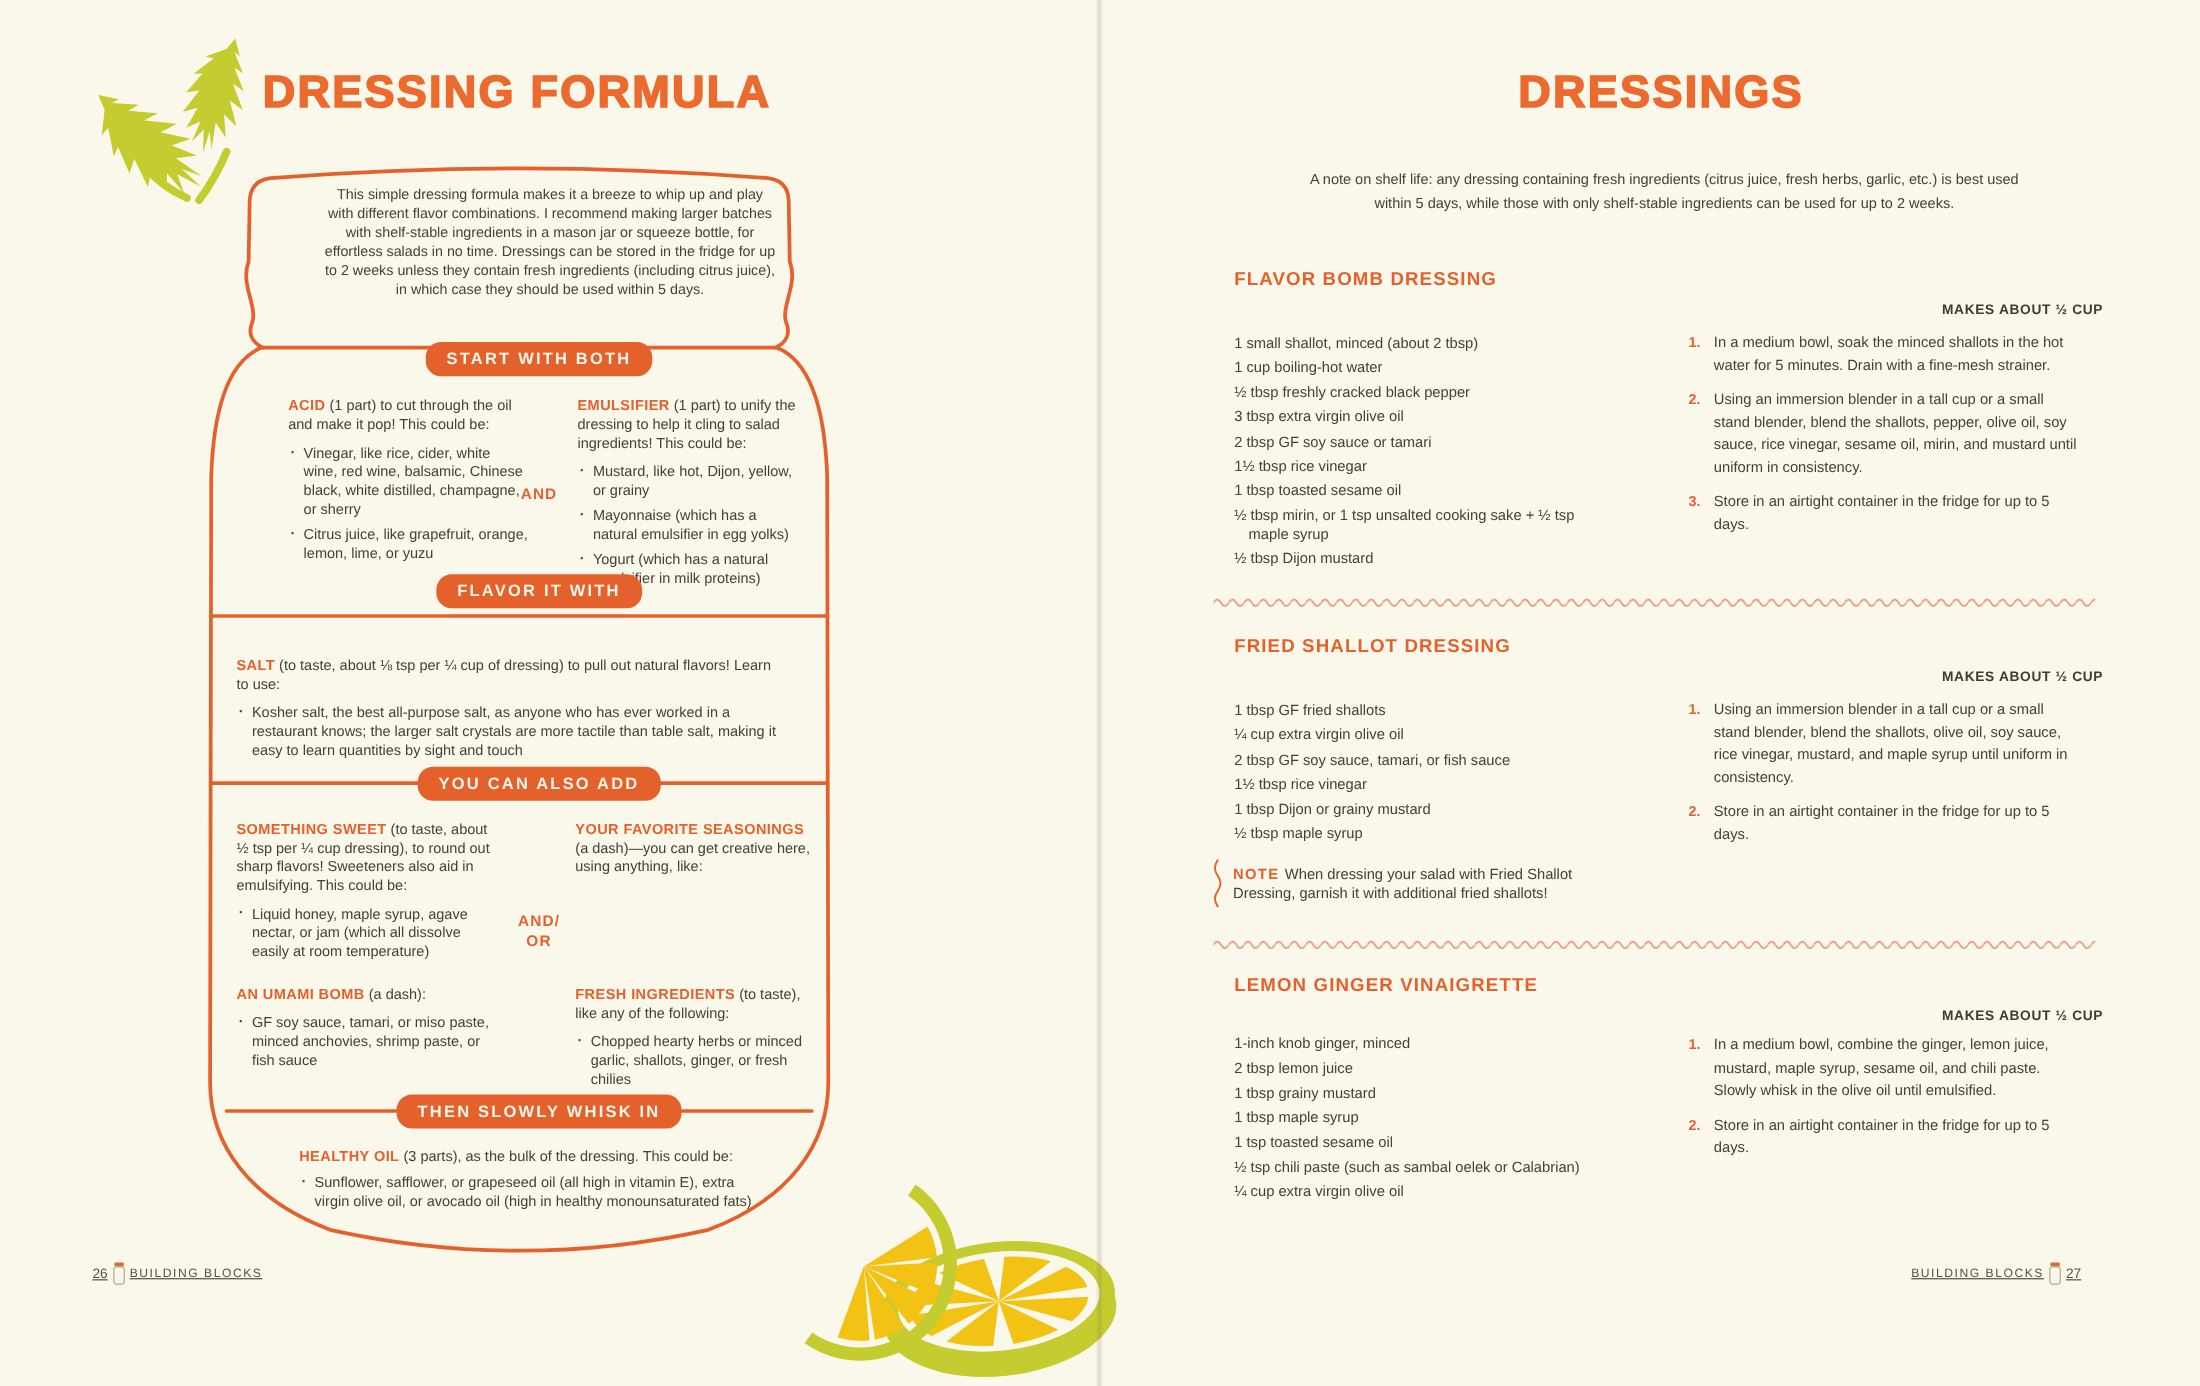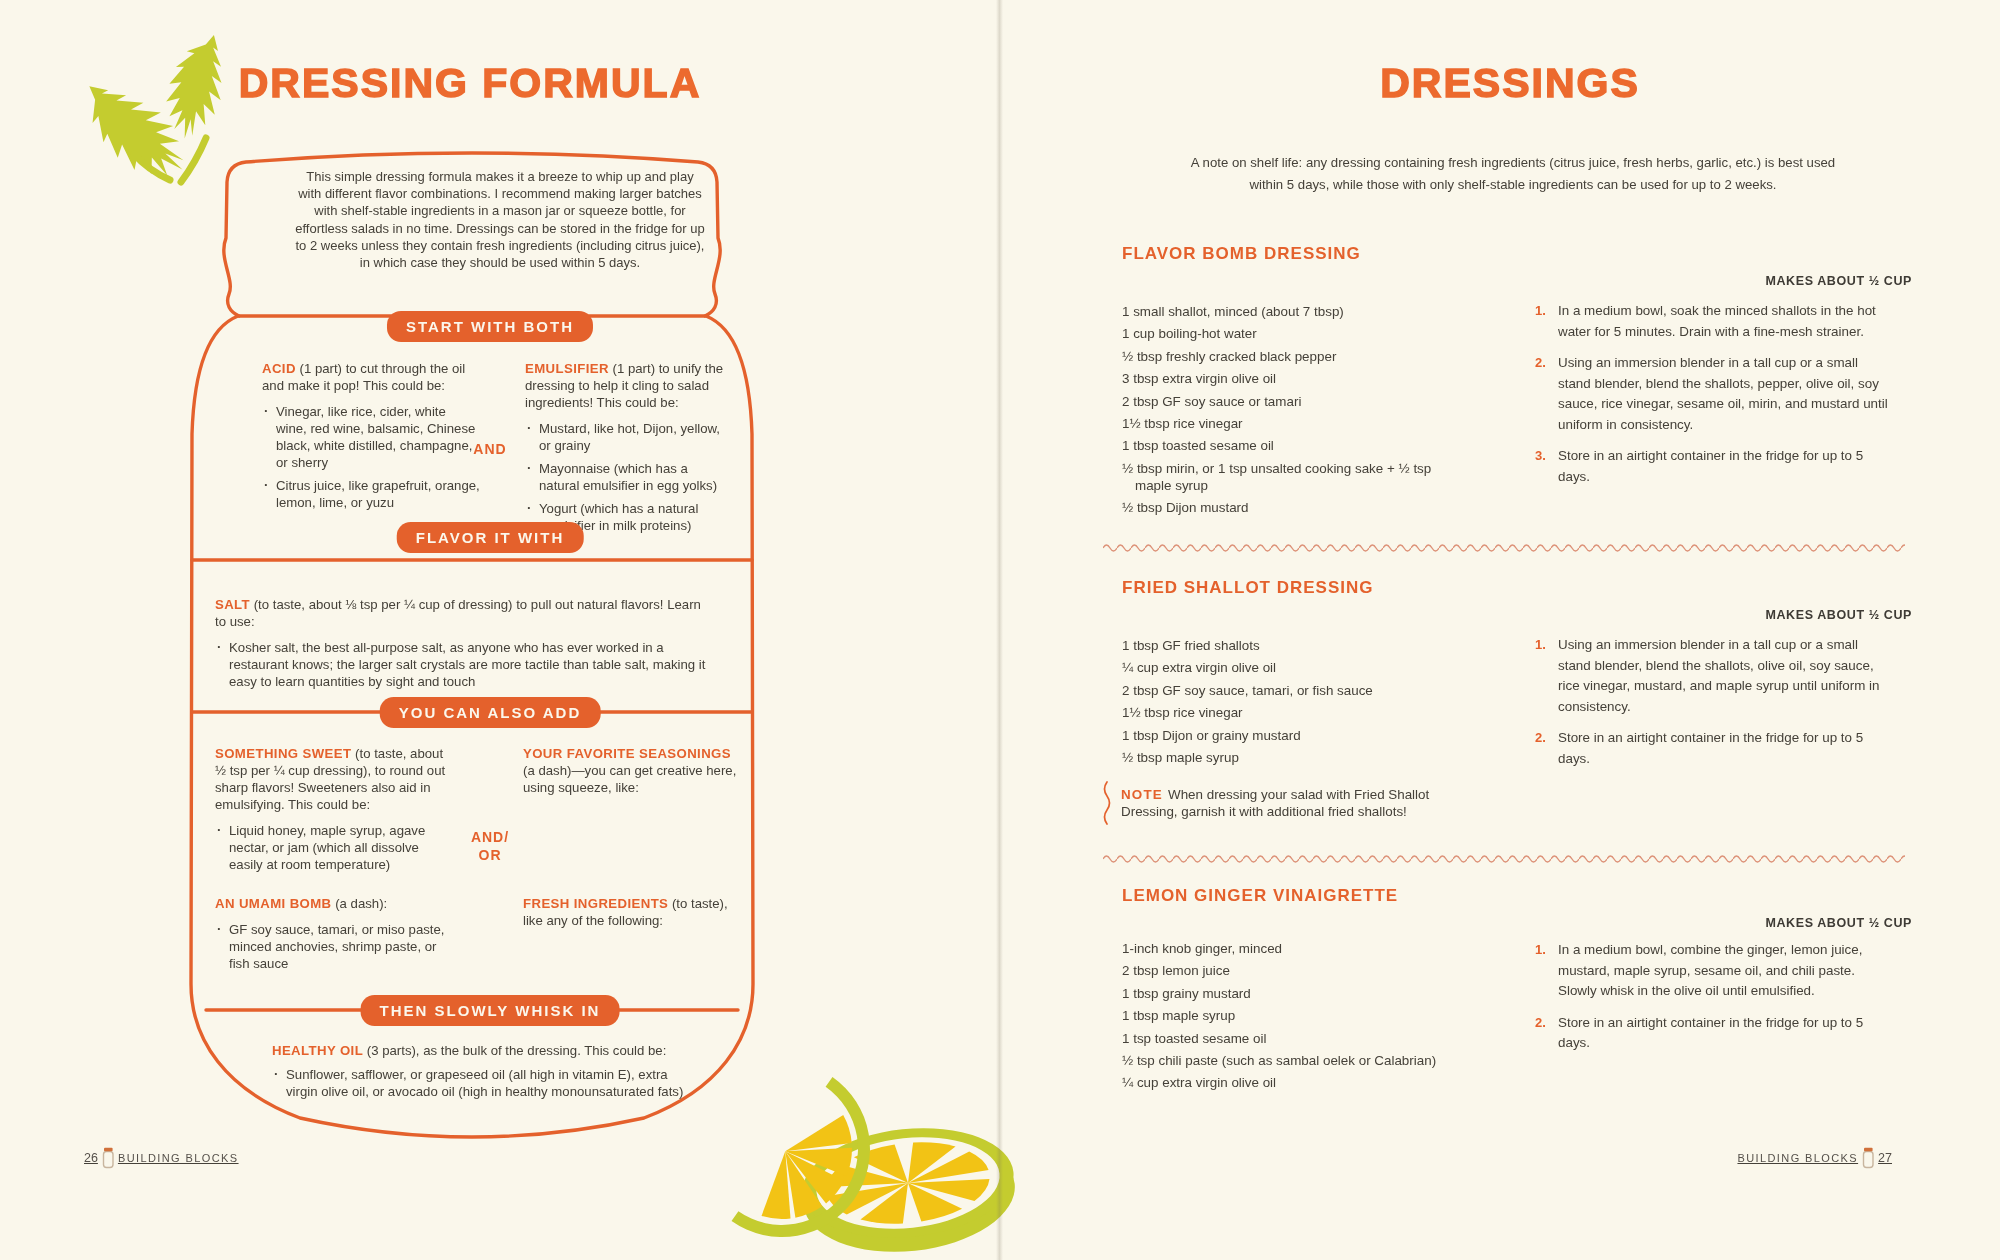--- a/index.html
+++ b/index.html
@@ -146,24 +146,25 @@
     </div>
     <div class="abs joiner" style="left:455px;top:828px;width:70px">
       <div>AND/</div>
       <div>OR</div>
     </div>
     <div class="abs coltext" style="left:215px;top:895px;width:240px">
       <p class="lead"><span class="kw">AN UMAMI BOMB</span><span> (a dash):</span></p>
       <div class="b">GF soy sauce, tamari, or miso paste, minced anchovies, shrimp paste, or fish sauce</div>
     </div>
     <div class="abs coltext" style="left:523px;top:745px;width:222px">
-      <p class="lead"><span class="kw">YOUR FAVORITE SEASONINGS</span><span> (a dash)—you can get creative here, using squeeze, like:</span></p>
+      <p class="lead"><span class="kw">YOUR FAVORITE SEASONINGS</span><span> (a dash)—you can get creative here, using anything, like:</span></p>
     </div>
     <div class="abs coltext" style="left:523px;top:895px;width:222px">
       <p class="lead"><span class="kw">FRESH INGREDIENTS</span><span> (to taste), like any of the following:</span></p>
+      <div class="b">Chopped hearty herbs or minced garlic, shallots, ginger, or fresh chilies</div>
     </div>
 
     <div class="abs jar-tab" style="left:490px;top:995px">THEN SLOWLY WHISK IN</div>
     <div class="abs coltext" style="left:272px;top:1042px;width:420px">
       <p class="lead" style="margin-bottom:7px"><span class="kw">HEALTHY OIL</span><span> (3 parts), as the bulk of the dressing. This could be:</span></p>
       <div class="b">Sunflower, safflower, or grapeseed oil (all high in vitamin E), extra virgin olive oil, or avocado oil (high in healthy monounsaturated fats)</div>
     </div>
 
     <div class="abs footer footer-left">
       <span class="pgnum">26</span>
@@ -207,21 +208,21 @@
 
   <div>
 
     <div class="abs big-title right-title">DRESSINGS</div>
     <div class="abs note-center">A note on shelf life: any dressing containing fresh ingredients (citrus juice, fresh herbs, garlic, etc.) is best used within 5 days, while those with only shelf-stable ingredients can be used for up to 2 weeks.</div>
 
     <div class="recipe" style="top:244px">
       <div class="r-title">FLAVOR BOMB DRESSING</div>
       <div class="r-yield">MAKES ABOUT ½ CUP</div>
       <div class="ing-col">
-        <div class="ing">1 small shallot, minced (about 7 tbsp)</div>
+        <div class="ing">1 small shallot, minced (about 2 tbsp)</div>
         <div class="ing">1 cup boiling-hot water</div>
         <div class="ing">½ tbsp freshly cracked black pepper</div>
         <div class="ing">3 tbsp extra virgin olive oil</div>
         <div class="ing">2 tbsp GF soy sauce or tamari</div>
         <div class="ing">1½ tbsp rice vinegar</div>
         <div class="ing">1 tbsp toasted sesame oil</div>
         <div class="ing" style="width:310px">½ tbsp mirin, or 1 tsp unsalted cooking sake + ½ tsp maple syrup</div>
         <div class="ing">½ tbsp Dijon mustard</div>
       </div>
       <div class="steps-col">

